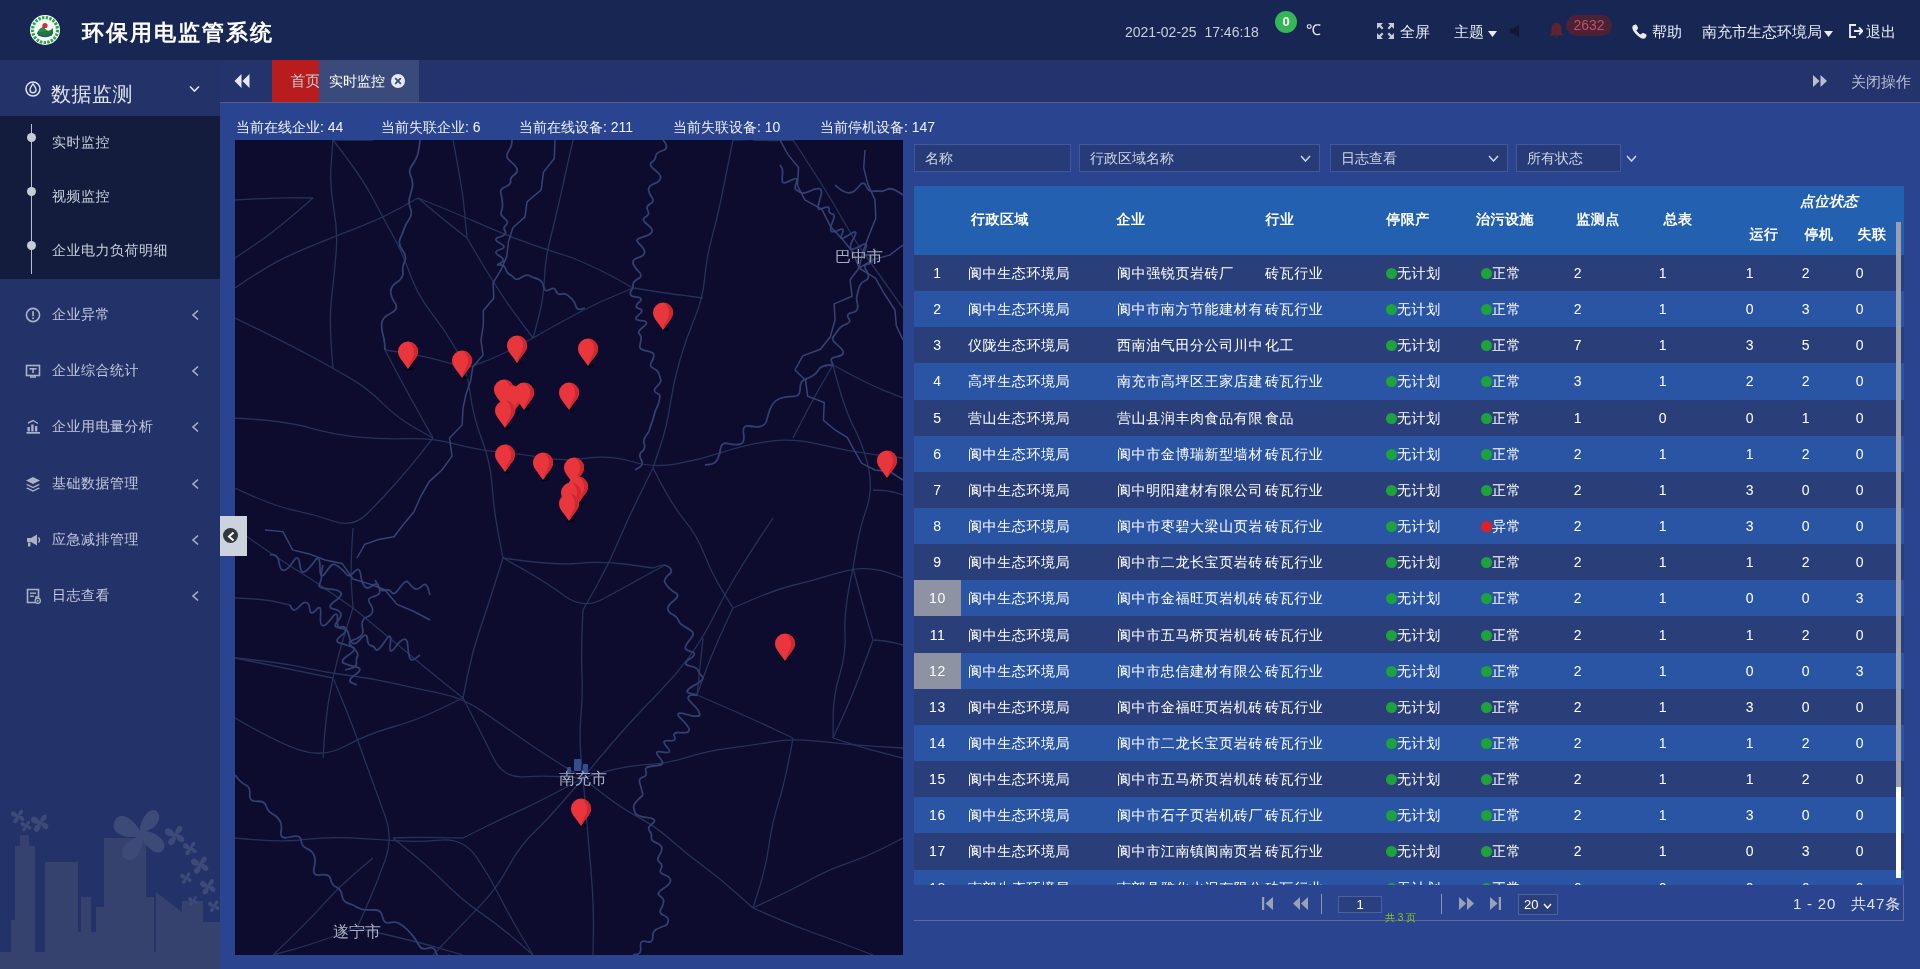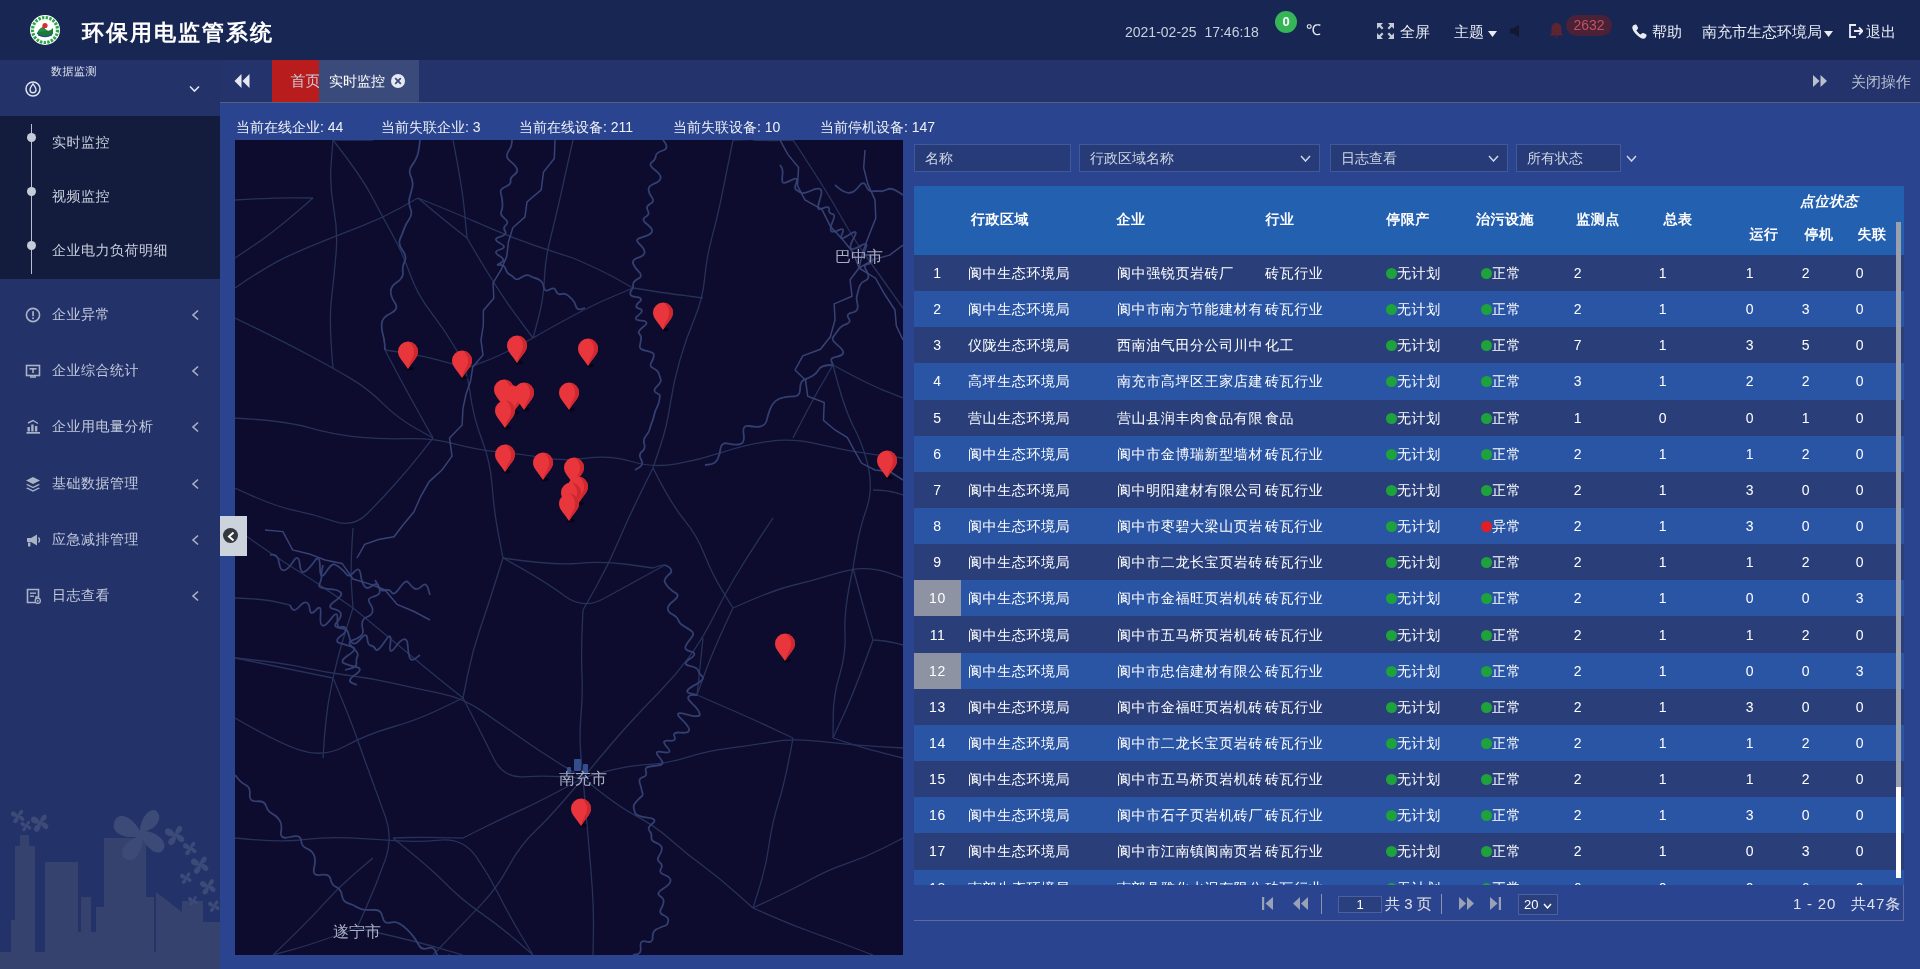--- a/index.html
+++ b/index.html
@@ -91,21 +91,21 @@
     </svg>
 <div class="hitem" style="left:1866px">退出</div>
 </div>
 
 <div id="side">
 <div id="dmon">
 <svg class="abs" style="left:25px;top:19px" width="16" height="16" viewBox="0 0 16 16">
         <circle cx="8" cy="8" r="7" fill="none" stroke="#dfe3ee" stroke-width="1.5"></circle>
         <path d="M8 2.8 C10.2 5.8 11 7.2 11 8.8 A3 3 0 0 1 5 8.8 C5 7.2 5.8 5.8 8 2.8 Z" fill="none" stroke="#dfe3ee" stroke-width="1.4"></path>
       </svg>
-<span class="abs" style="left:51px;top:2px;font-size:11px;color:#dfe3ee;letter-spacing:0.5px">数据监测</span>
+<span class="abs" style="left:51px;top:19px;font-size:20px;color:#dfe3ee;letter-spacing:0.5px">数据监测</span>
 <svg class="abs" style="left:189px;top:23px" width="11" height="8" viewBox="0 0 11 8">
         <path d="M1 1.5 L5.5 6 L10 1.5" stroke="#dfe3ee" stroke-width="1.6" fill="none"></path>
       </svg>
 </div>
 <div id="subnav">
       <div class="subline"></div>
       <div class="subdot" style="top:17px"></div>
       <div class="subtx" style="top:16px">实时监控</div>
       <div class="subdot" style="top:71px"></div>
       <div class="subtx" style="top:70px">视频监控</div>
@@ -233,21 +233,21 @@
     </svg>
 <svg class="abs" style="left:1593px;top:15px" width="14" height="12" viewBox="0 0 14 12" fill="#b9c0d0">
       <path d="M0 0 L6.5 6 L0 12 Z"></path>
       <path d="M7.5 0 L14 6 L7.5 12 Z"></path>
     </svg>
 <div class="abs" style="left:1631px;top:13px;font-size:15px;color:#b9c0d0">关闭操作</div>
 </div>
 
 <div id="stats">
     <span style="position:absolute;left:16px;top:0">当前在线企业: 44</span>
-    <span style="position:absolute;left:161px;top:0">当前失联企业: 3</span>
+    <span style="position:absolute;left:161px;top:0">当前失联企业: 6</span>
     <span style="position:absolute;left:299px;top:0">当前在线设备: 211</span>
     <span style="position:absolute;left:453px;top:0">当前失联设备: 10</span>
     <span style="position:absolute;left:600px;top:0">当前停机设备: 147</span>
   </div>
 
 <div id="map">
     <svg width="668" height="815" viewBox="0 0 668 815" style="position:absolute;left:0;top:0">
 <defs>
 <g id="pin">
  <ellipse cx="2" cy="13.5" rx="4" ry="1.8" fill="#000" opacity="0.5"></ellipse>
@@ -703,21 +703,21 @@
 <svg class="pic" style="left:348px" width="11" height="13" viewBox="0 0 11 13" fill="#99a1b6">
       <rect x="0" y="0" width="2.2" height="13"></rect>
       <path d="M11 0 L11 13 L3.5 6.5 Z"></path>
     </svg>
 <svg class="pic" style="left:379px" width="15" height="13" viewBox="0 0 15 13" fill="#99a1b6">
       <path d="M7 0 L7 13 L0 6.5 Z"></path>
       <path d="M15 0 L15 13 L8 6.5 Z"></path>
     </svg>
 <div class="pic" style="left:407px;top:9px;width:1px;height:20px;background:#8b93a8"></div>
 <div id="pginput">1</div>
-<div class="abs" style="left:471px;top:10px;font-size:15px;color:#e5e5e5">共 3 页</div>
+<div class="abs" style="left:471px;top:26px;font-size:10px;color:#84cc16">共 3 页</div>
 <div class="pic" style="left:527px;top:9px;width:1px;height:20px;background:#8b93a8"></div>
 <svg class="pic" style="left:545px" width="15" height="13" viewBox="0 0 15 13" fill="#99a1b6">
       <path d="M0 0 L0 13 L7 6.5 Z"></path>
       <path d="M8 0 L8 13 L15 6.5 Z"></path>
     </svg>
 <svg class="pic" style="left:576px" width="11" height="13" viewBox="0 0 11 13" fill="#99a1b6">
       <path d="M0 0 L0 13 L7.5 6.5 Z"></path>
       <rect x="8.8" y="0" width="2.2" height="13"></rect>
     </svg>
 <div id="pgsel">20 <svg width="9" height="6" viewBox="0 0 9 6" style="margin-left:1px">

